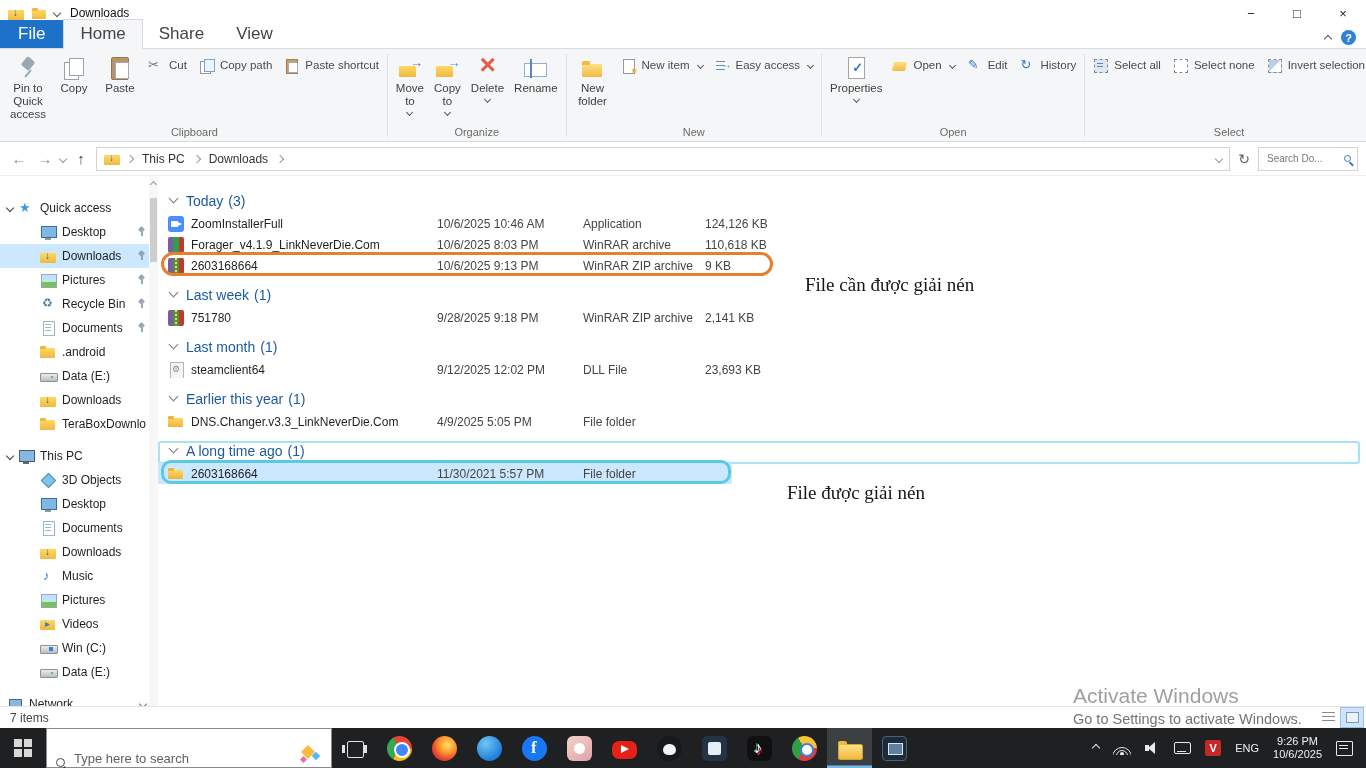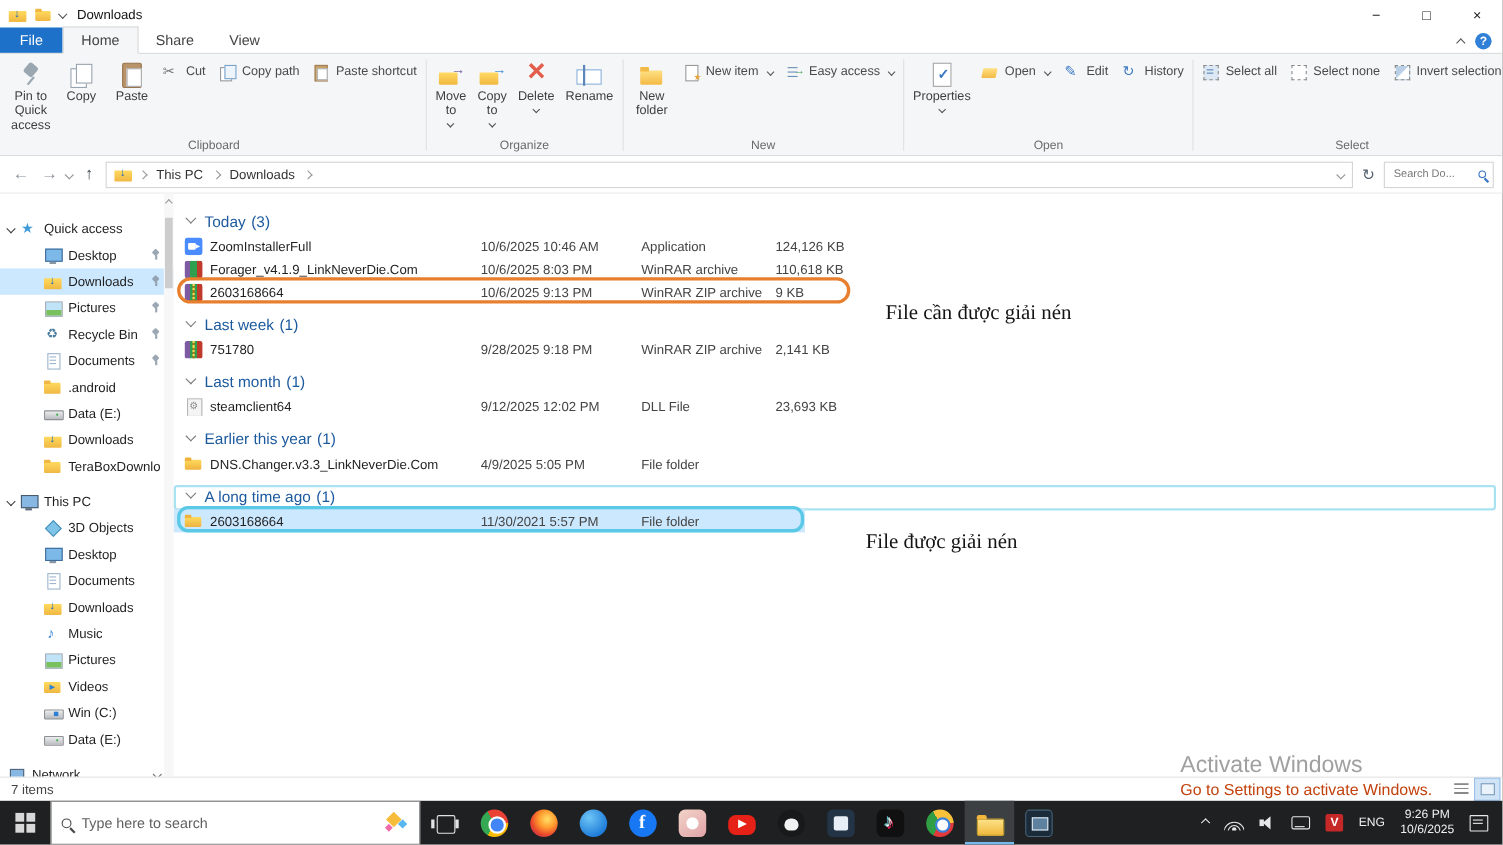--- a/index.html
+++ b/index.html
@@ -21,21 +21,21 @@
 
   
   .chev{display:inline-block;width:6px;height:6px;border-right:1.4px solid #555;border-bottom:1.4px solid #555;transform:rotate(45deg);flex:none;}
   .chev.right{transform:rotate(-45deg);}
   .chev.up{transform:rotate(225deg);}
   .chev.light{border-color:#999;}
   .chev.white{border-color:#e6e6e6;}
 
   
   .tabsrow{height:23px;background:#fff;display:flex;align-items:flex-end;border-bottom:1px solid #d8d9da;flex:none;}
-  .tab{padding:4px 16px 4px;font-size:13px;color:#444;}
+  .tab{padding:4px 16px 4px;font-size:17px;color:#444;}
   .tab.file{background:#1d71c8;color:#fff;padding:4px 18px;}
   .tab.active{background:#f5f6f7;border:1px solid #d8d9da;border-bottom:1px solid #f5f6f7;margin-bottom:-1px;}
   .tabspacer{flex:1;}
   .ribcollapse{margin:0 10px 6px 0;}
   .helpbtn{width:15px;height:15px;border-radius:50%;background:#2f80d6;color:#fff;font-size:11px;font-weight:bold;display:flex;align-items:center;justify-content:center;margin:0 10px 3px 0;}
 
   
   .ribbon{height:93px;background:#f5f6f7;border-bottom:1px solid #d8d9da;display:flex;align-items:stretch;padding:1px 0 0 2px;flex:none;}
   .rgroup{display:flex;flex-direction:column;padding:2px 3px 0;}
   .rgc{display:flex;flex:1;align-items:flex-start;}
@@ -176,36 +176,36 @@
   .fi-folder::after{content:"";position:absolute;left:0;top:2px;width:6px;height:3px;background:#edb33e;border-radius:1px 1px 0 0;}
   .hl-orange{position:absolute;left:3px;top:-3px;width:612px;height:24px;border:3px solid #e87f2f;border-radius:13px;pointer-events:none;}
   .hl-cyan{position:absolute;left:3px;top:-3px;width:570px;height:24px;border:3px solid #59c9e6;border-radius:10px;pointer-events:none;}
   .ann{position:absolute;font-family:"Liberation Serif",serif;font-size:19px;color:#141414;white-space:nowrap;}
   .ann1{left:647px;top:98px;}
   .ann2{left:629px;top:306px;}
 
   
   .watermark{position:absolute;left:1073px;top:684px;color:#a0a0a0;pointer-events:none;}
   .wm1{font-size:21px;}
-  .wm2{font-size:14.5px;margin-top:3px;color:#c2410c;}
+  .wm2{font-size:14.5px;margin-top:3px;color:#737373;}
 
   
   .statusbar{height:22px;display:flex;align-items:center;border-top:1px solid #e3e3e3;font-size:12px;color:#444;padding-left:10px;background:#fff;flex:none;}
   .sb-views{margin-left:auto;display:flex;height:100%;margin-right:2px;}
   .viewbtn{width:24px;height:100%;display:flex;align-items:center;justify-content:center;}
   .viewbtn.active{background:#cfe4f7;border:1px solid #9ac1e8;}
   .v-details{width:13px;height:11px;background:repeating-linear-gradient(#8a8a8a 0 1.5px,transparent 1.5px 4px);}
   .v-large{width:13px;height:11px;border:1.5px solid #7a99b8;background:#eaf2fa;}
 
   
   .taskbar{height:40px;background:#1f2022;display:flex;align-items:stretch;color:#e8e8e8;flex:none;}
   .start{width:46px;display:flex;align-items:center;justify-content:center;}
   .winlogo{display:grid;grid-template-columns:8px 8px;grid-template-rows:8px 8px;gap:1.5px;}
   .winlogo i{background:#d8d8d8;}
-  .tsearch{width:336px;background:#fff;display:flex;align-items:center;padding:0 9px;gap:7px;border:1px solid #8a8a8a;}
+  .tsearch{width:286px;background:#fff;display:flex;align-items:flex-end;padding:0 9px;gap:7px;border:1px solid #8a8a8a;}
   .tsearch input{border:0;outline:0;flex:1;min-width:0;font-size:13px;color:#555;font-family:inherit;background:transparent;}
   .tsearch input::placeholder{color:#5f5f5f;}
   .tmag{width:9px;height:9px;border:1.6px solid #4a4a4a;border-radius:50%;position:relative;flex:none;}
   .tmag::after{content:"";position:absolute;right:-5px;bottom:-4px;width:6px;height:1.6px;background:#4a4a4a;transform:rotate(45deg);}
   .sparkle{position:relative;width:24px;height:24px;flex:none;}
   .sparkle i{position:absolute;transform:rotate(45deg);}
   .sparkle .s1{left:5px;top:4px;width:10px;height:10px;background:#f8bc3b;}
   .sparkle .s2{left:15px;top:10px;width:6px;height:6px;background:#57b7ee;}
   .sparkle .s3{left:3px;top:14px;width:5px;height:5px;background:#ef6aa8;}
   .tapps{display:flex;}

